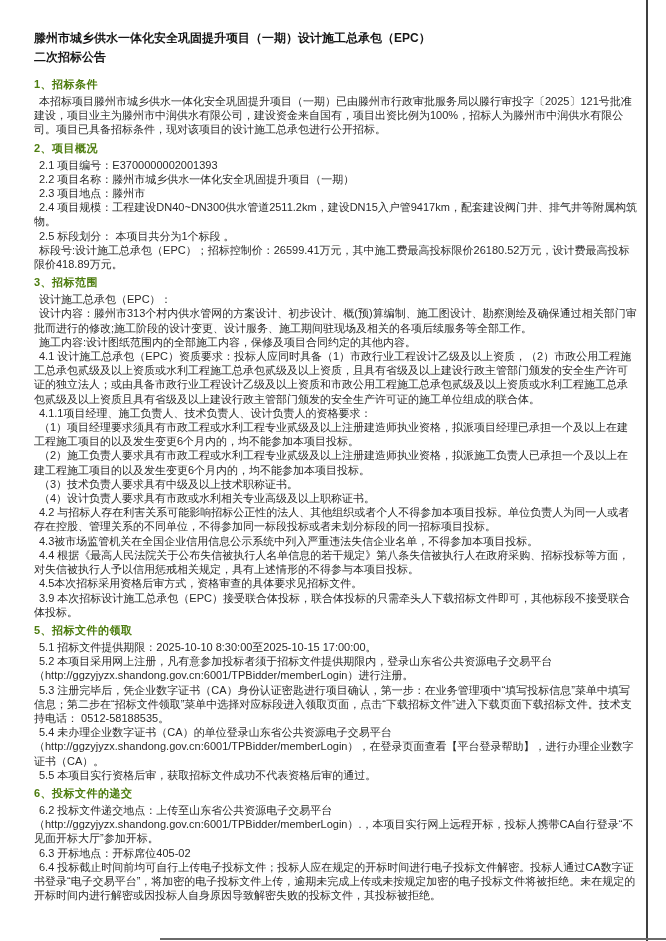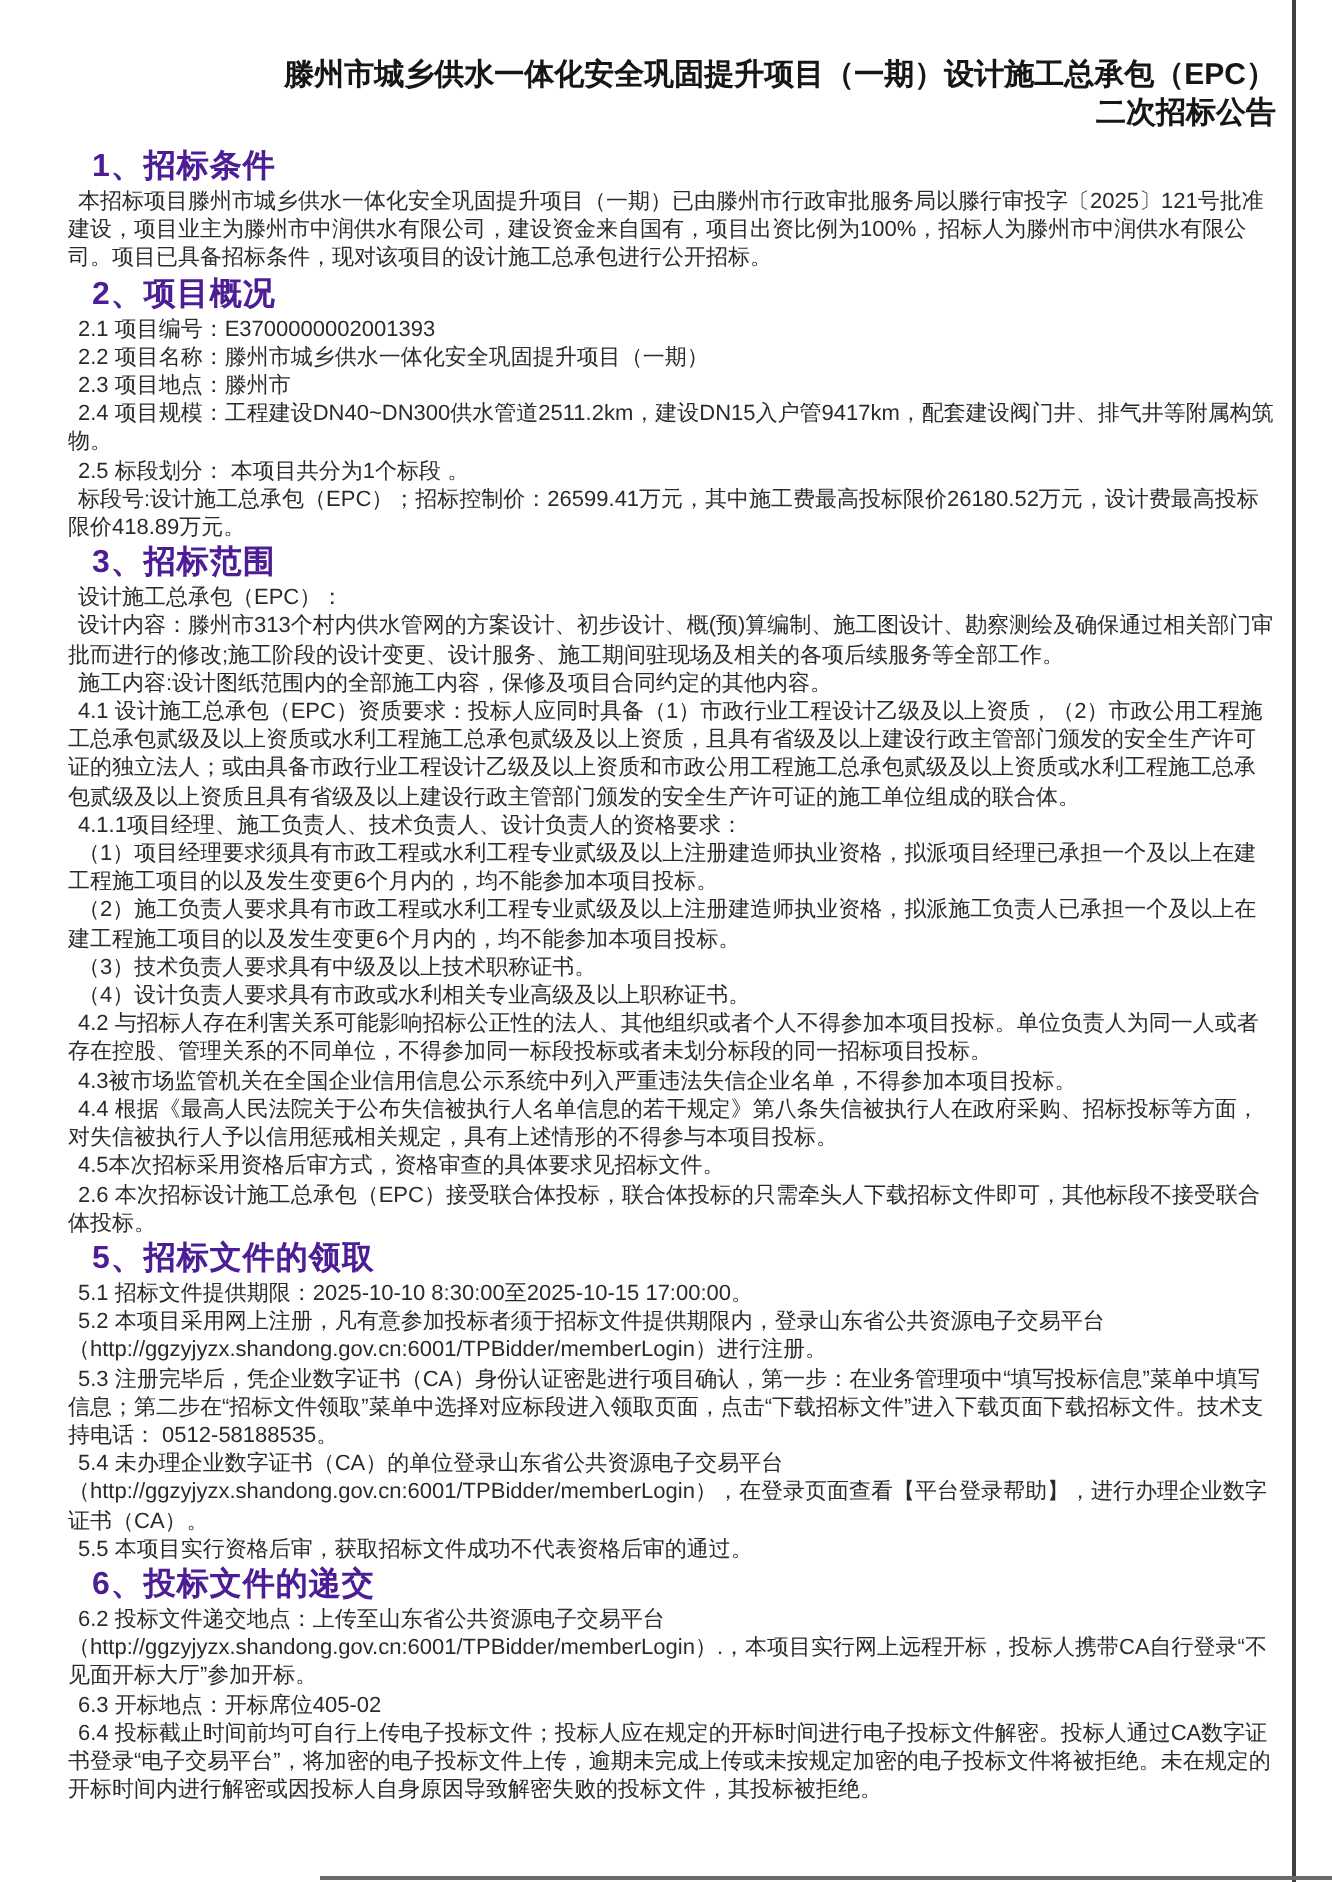--- a/index.html
+++ b/index.html
@@ -13,33 +13,33 @@
     color: #2b2b2b;
   }
   .doc {
     position: relative;
     box-sizing: border-box;
     width: 666px;
     height: 941px;
     padding: 29px 28px 0 34px;
   }
   .title {
-    text-align: right;
+    text-align: left;
     font-weight: bold;
     color: #161616;
-    font-size: 15px;
+    font-size: 12px;
     line-height: 18.5px;
   }
   .title-block { margin-bottom: 10px; }
   .sec-head {
     font-weight: bold;
-    color: #4c1d95;
-    font-size: 16px;
+    color: #4d7c0f;
+    font-size: 11px;
     line-height: 16px;
-    margin: 3px 0 2px 12px;
+    margin: 3px 0 2px 0;
     letter-spacing: 0.5px;
   }
   .para {
     margin: 0;
     font-size: 11px;
     line-height: 14.2px;
     text-indent: 5px;
     white-space: pre-wrap;
     word-break: break-all;
     color: #2b2b2b;
@@ -97,21 +97,21 @@
     <p class="para">4.1 设计施工总承包（EPC）资质要求：投标人应同时具备（1）市政行业工程设计乙级及以上资质，（2）市政公用工程施工总承包贰级及以上资质或水利工程施工总承包贰级及以上资质，且具有省级及以上建设行政主管部门颁发的安全生产许可证的独立法人；或由具备市政行业工程设计乙级及以上资质和市政公用工程施工总承包贰级及以上资质或水利工程施工总承包贰级及以上资质且具有省级及以上建设行政主管部门颁发的安全生产许可证的施工单位组成的联合体。</p>
     <p class="para">4.1.1项目经理、施工负责人、技术负责人、设计负责人的资格要求：</p>
     <p class="para">（1）项目经理要求须具有市政工程或水利工程专业贰级及以上注册建造师执业资格，拟派项目经理已承担一个及以上在建工程施工项目的以及发生变更6个月内的，均不能参加本项目投标。</p>
     <p class="para">（2）施工负责人要求具有市政工程或水利工程专业贰级及以上注册建造师执业资格，拟派施工负责人已承担一个及以上在建工程施工项目的以及发生变更6个月内的，均不能参加本项目投标。</p>
     <p class="para">（3）技术负责人要求具有中级及以上技术职称证书。</p>
     <p class="para">（4）设计负责人要求具有市政或水利相关专业高级及以上职称证书。</p>
     <p class="para">4.2 与招标人存在利害关系可能影响招标公正性的法人、其他组织或者个人不得参加本项目投标。单位负责人为同一人或者存在控股、管理关系的不同单位，不得参加同一标段投标或者未划分标段的同一招标项目投标。</p>
     <p class="para">4.3被市场监管机关在全国企业信用信息公示系统中列入严重违法失信企业名单，不得参加本项目投标。</p>
     <p class="para">4.4 根据《最高人民法院关于公布失信被执行人名单信息的若干规定》第八条失信被执行人在政府采购、招标投标等方面，对失信被执行人予以信用惩戒相关规定，具有上述情形的不得参与本项目投标。</p>
     <p class="para">4.5本次招标采用资格后审方式，资格审查的具体要求见招标文件。</p>
-    <p class="para">2.6 本次招标设计施工总承包（EPC）接受联合体投标，联合体投标的只需牵头人下载招标文件即可，其他标段不接受联合体投标。</p>
+    <p class="para">3.9 本次招标设计施工总承包（EPC）接受联合体投标，联合体投标的只需牵头人下载招标文件即可，其他标段不接受联合体投标。</p>
   </section>
 
   <section>
     <div class="sec-head">5、招标文件的领取</div>
     <p class="para">5.1 招标文件提供期限：2025-10-10 8:30:00至2025-10-15 17:00:00。</p>
     <p class="para">5.2 本项目采用网上注册，凡有意参加投标者须于招标文件提供期限内，登录山东省公共资源电子交易平台
 （http://ggzyjyzx.shandong.gov.cn:6001/TPBidder/memberLogin）进行注册。</p>
     <p class="para">5.3 注册完毕后，凭企业数字证书（CA）身份认证密匙进行项目确认，第一步：在业务管理项中“填写投标信息”菜单中填写信息；第二步在“招标文件领取”菜单中选择对应标段进入领取页面，点击“下载招标文件”进入下载页面下载招标文件。技术支持电话： 0512-58188535。</p>
     <p class="para">5.4 未办理企业数字证书（CA）的单位登录山东省公共资源电子交易平台
 （http://ggzyjyzx.shandong.gov.cn:6001/TPBidder/memberLogin），在登录页面查看【平台登录帮助】，进行办理企业数字证书（CA）。</p>

